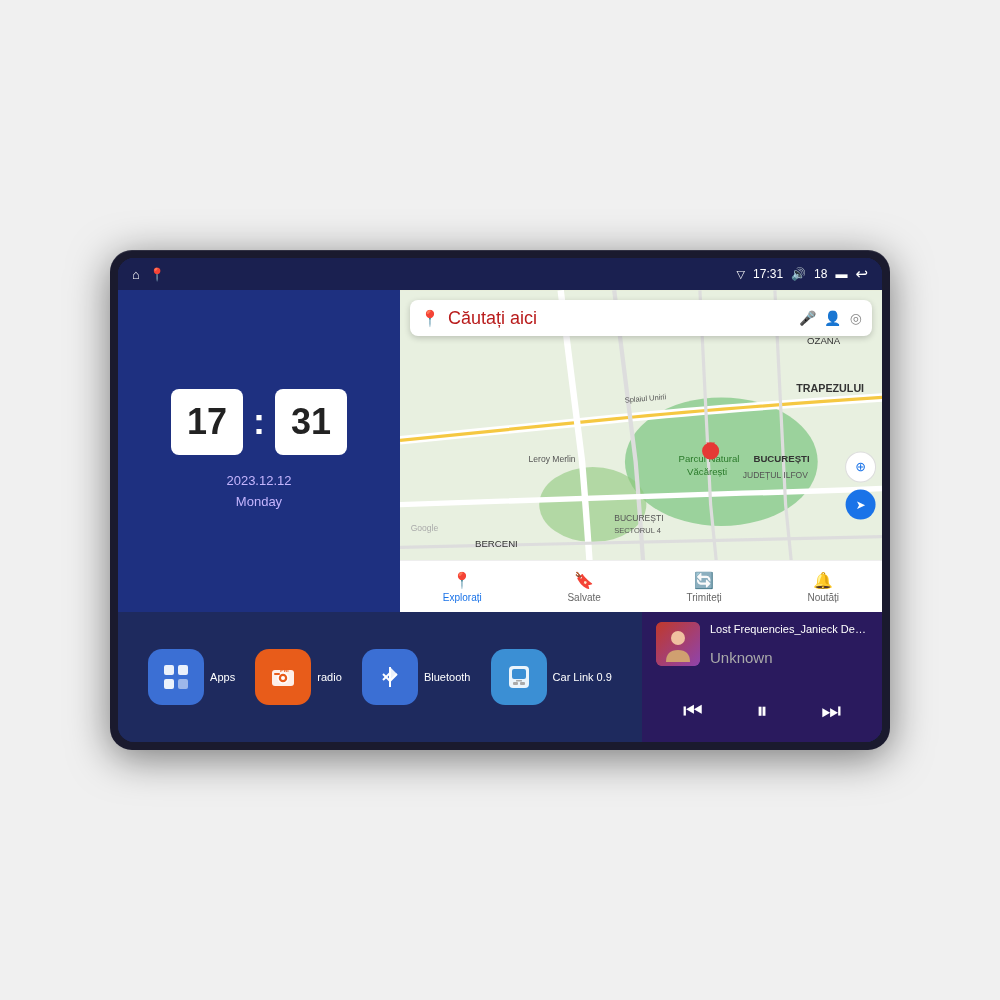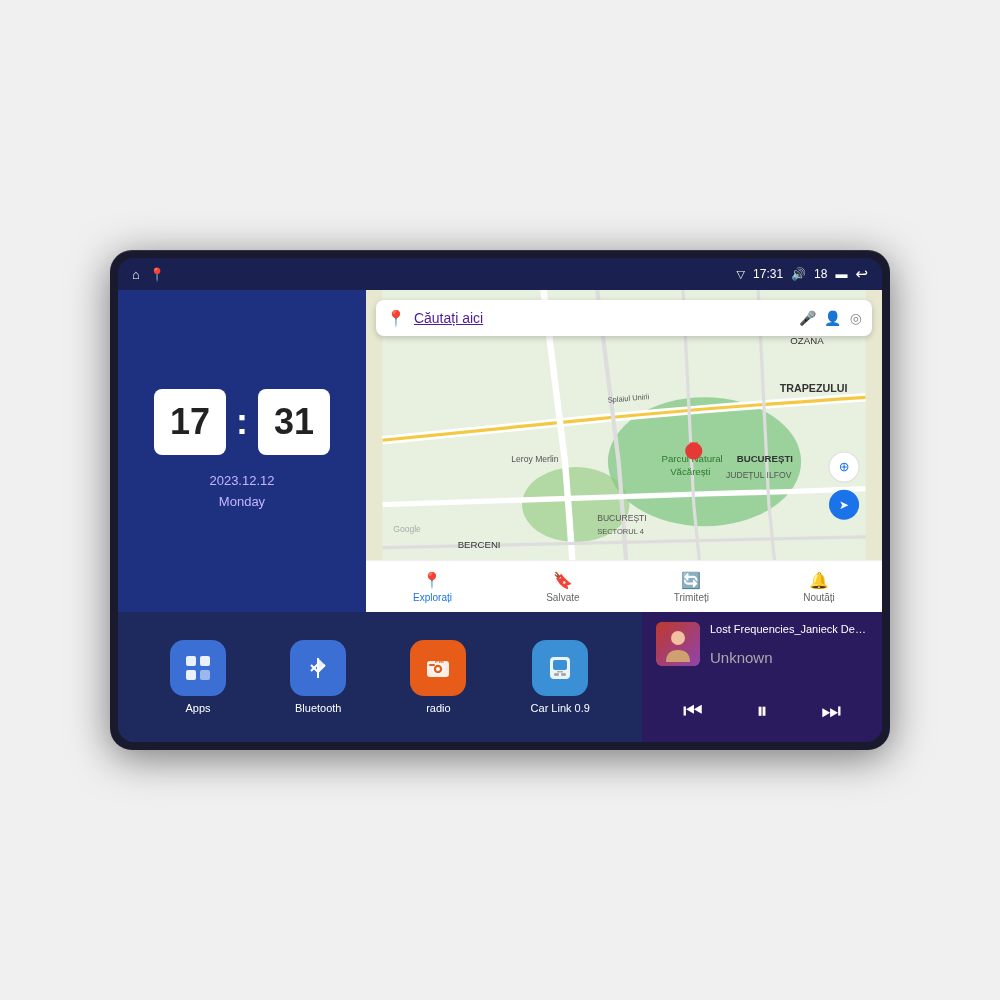--- a/index.html
+++ b/index.html
@@ -69,21 +69,21 @@
 
     
     .top-row {
       display: flex;
       flex: 1;
       gap: 0;
     }
 
     
     .clock-widget {
-      width: 248px;
+      width: 282px;
       background: #1e3080;
       display: flex;
       flex-direction: column;
       align-items: center;
       justify-content: center;
       padding: 20px;
       flex-shrink: 0;
     }
     .clock-display {
       display: flex;
@@ -137,23 +137,22 @@
       padding: 0 10px;
       box-shadow: 0 2px 6px rgba(0,0,0,0.2);
       gap: 8px;
     }
     .map-search-pin {
       color: #e53935;
       font-size: 16px;
     }
     .map-search-text {
       flex: 1;
-      font-size: 14px;
-      color: #4c1d95;
-      text-decoration: underline;
+      font-size: 18px;
+      color: #b91c1c;
     }
     .map-search-actions {
       display: flex;
       gap: 8px;
       align-items: center;
     }
     .map-search-action {
       font-size: 14px;
       color: #888;
     }
@@ -202,21 +201,21 @@
     
     .apps-row {
       flex: 1;
       display: flex;
       align-items: center;
       justify-content: space-around;
       padding: 10px 20px;
     }
     .app-item {
       display: flex;
-      flex-direction: column;
+      flex-direction: row;
       align-items: center;
       gap: 6px;
       cursor: pointer;
     }
     .app-icon {
       width: 56px;
       height: 56px;
       border-radius: 14px;
       display: flex;
       align-items: center;
@@ -416,43 +415,43 @@
                 <rect x="17" y="3" width="10" height="10" rx="2" fill="#fff" opacity="0.9"></rect>
                 <rect x="3" y="17" width="10" height="10" rx="2" fill="#fff" opacity="0.9"></rect>
                 <rect x="17" y="17" width="10" height="10" rx="2" fill="#fff" opacity="0.5"></rect>
               </svg>
             </div>
             <span class="app-label">Apps</span>
           </div>
 
 
           <div class="app-item">
+            <div class="app-icon radio-icon">
+              <svg width="30" height="30" viewBox="0 0 30 30">
+                <rect x="4" y="8" width="22" height="16" rx="3" fill="#fff" opacity="0.9"></rect>
+                <circle cx="15" cy="16" r="5" fill="#e85c1a" stroke="#fff" stroke-width="1.5"></circle>
+                <circle cx="15" cy="16" r="2" fill="#fff"></circle>
+                <rect x="6" y="11" width="6" height="2" rx="1" fill="#e85c1a"></rect>
+                <text x="12" y="10" font-size="6" fill="#e85c1a" font-weight="bold">FM</text>
+              </svg>
+            </div>
+            <span class="app-label">radio</span>
+          </div>
+
+          <div class="app-item">
             <div class="app-icon bluetooth-icon">
               <svg width="30" height="30" viewBox="0 0 30 30">
                 <path d="M15 5 L22 12 L15 19 L15 5Z" fill="#fff" opacity="0.9"></path>
                 <path d="M15 19 L22 12" stroke="#fff" stroke-width="2" fill="none"></path>
                 <path d="M15 11 L8 18" stroke="#fff" stroke-width="2"></path>
                 <path d="M15 19 L8 12" stroke="#fff" stroke-width="2"></path>
                 <line x1="15" y1="5" x2="15" y2="25" stroke="#fff" stroke-width="2"></line>
               </svg>
             </div>
             <span class="app-label">Bluetooth</span>
-          </div>
-
-          <div class="app-item">
-            <div class="app-icon radio-icon">
-              <svg width="30" height="30" viewBox="0 0 30 30">
-                <rect x="4" y="8" width="22" height="16" rx="3" fill="#fff" opacity="0.9"></rect>
-                <circle cx="15" cy="16" r="5" fill="#e85c1a" stroke="#fff" stroke-width="1.5"></circle>
-                <circle cx="15" cy="16" r="2" fill="#fff"></circle>
-                <rect x="6" y="11" width="6" height="2" rx="1" fill="#e85c1a"></rect>
-                <text x="12" y="10" font-size="6" fill="#e85c1a" font-weight="bold">FM</text>
-              </svg>
-            </div>
-            <span class="app-label">radio</span>
           </div>
 
           <div class="app-item">
             <div class="app-icon carlink-icon">
               <svg width="30" height="30" viewBox="0 0 30 30">
                 <rect x="5" y="4" width="20" height="22" rx="4" fill="#fff" opacity="0.9"></rect>
                 <rect x="8" y="7" width="14" height="10" rx="2" fill="#3b8fd4"></rect>
                 <rect x="9" y="20" width="5" height="3" rx="1" fill="#aaa"></rect>
                 <rect x="16" y="20" width="5" height="3" rx="1" fill="#aaa"></rect>
                 <rect x="12" y="18" width="6" height="1.5" rx="0.5" fill="#aaa"></rect>

